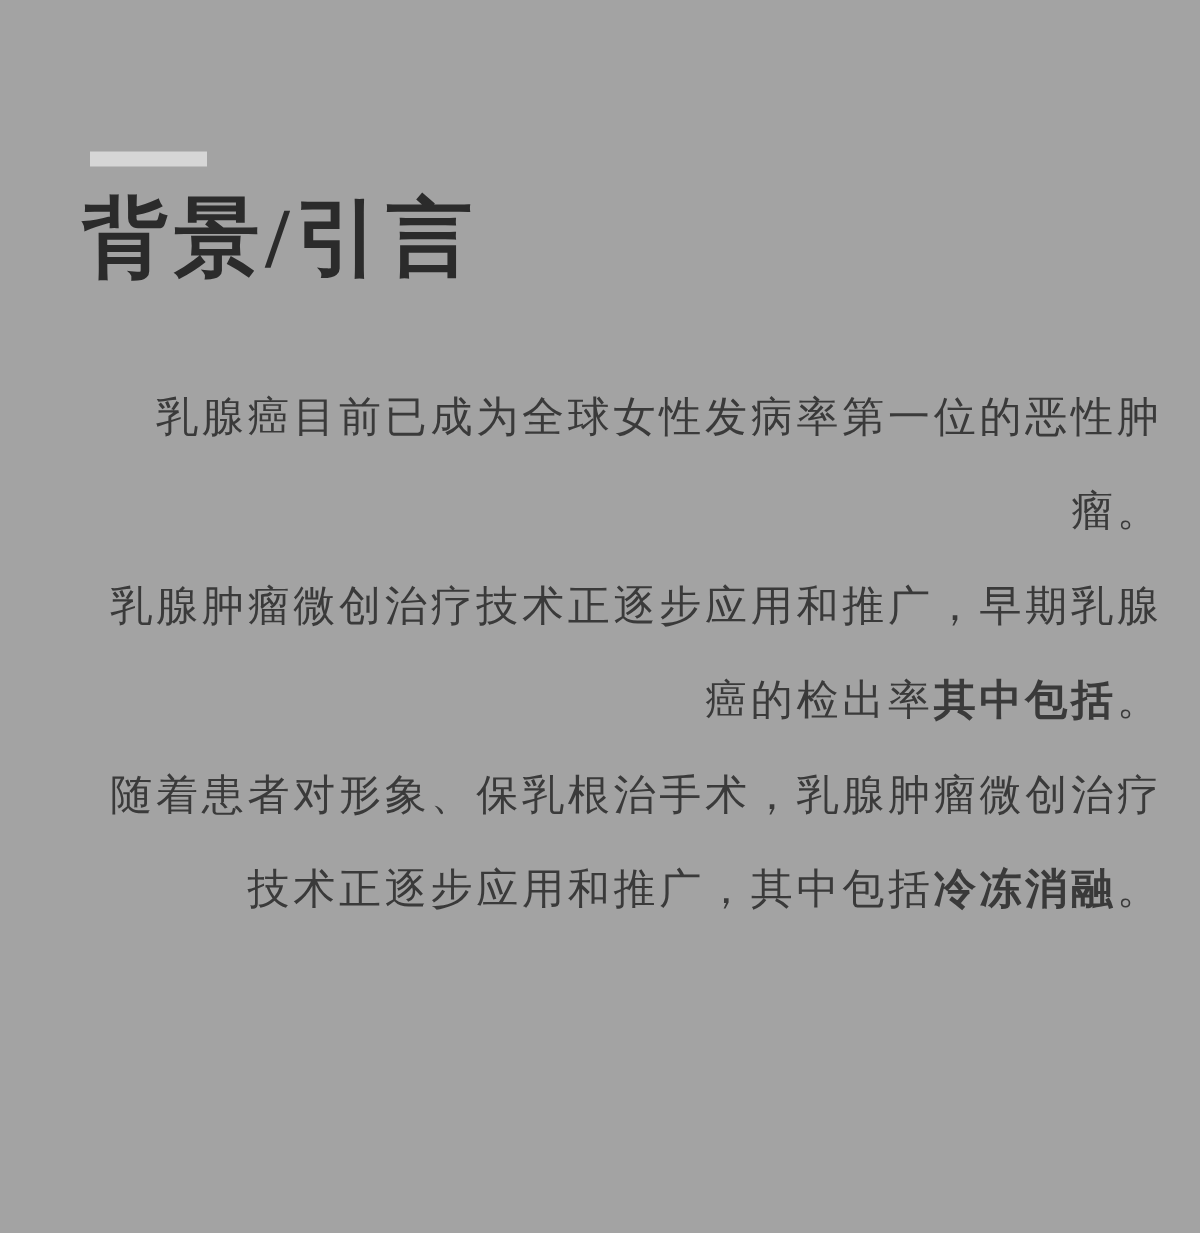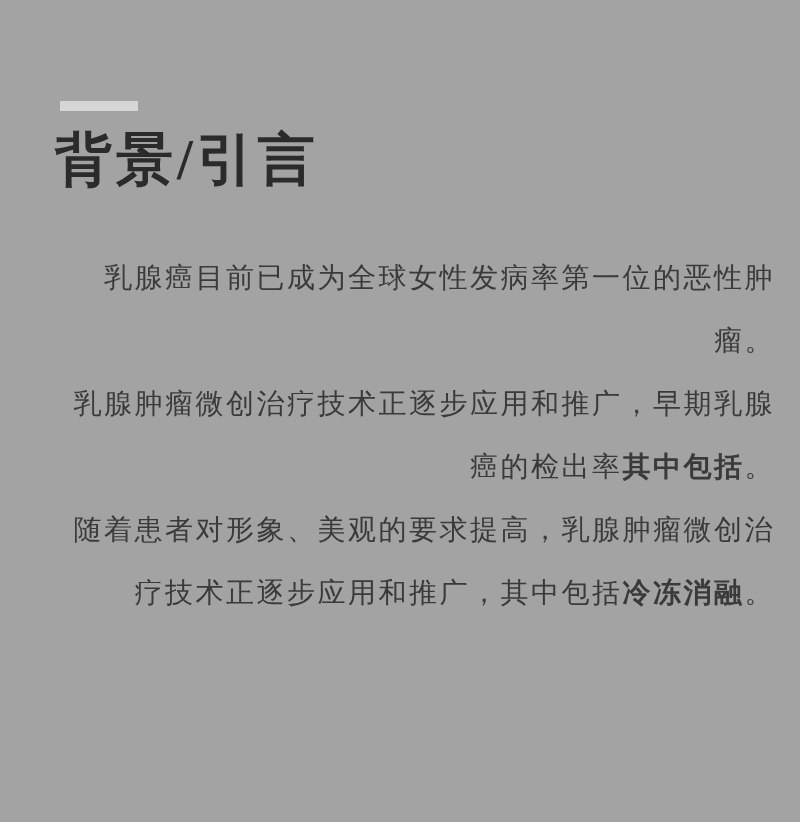--- a/index.html
+++ b/index.html
@@ -62,15 +62,15 @@
 </style>
 </head>
 <body>
 
 <div class="page" style="background: #a3a3a3;">
   <div class="accent-bar" style="background: rgb(214, 214, 214);"></div>
   <h1 class="page-title" style="color: rgb(43, 43, 43);">背景/引言</h1>
   <div class="body-paragraphs" style="color: rgb(58, 58, 58);">
       <p class="para"><span class="run">乳腺癌目前已成为全球女性发病率第一位的恶性肿瘤。</span></p>
       <p class="para"><span class="run">乳腺肿瘤微创治疗技术正逐步应用和推广，早期乳腺癌的检出率</span><span class="run bold">其中包括</span><span class="run">。</span></p>
-      <p class="para"><span class="run">随着患者对形象、美观的要求提高，乳腺肿瘤微创治疗技术正逐步应用和推广，其中包括</span><span class="run bold">冷冻消融</span><span class="run">。</span></p>
+      <p class="para"><span class="run">随着患者对形象、保乳根治手术，乳腺肿瘤微创治疗技术正逐步应用和推广，其中包括</span><span class="run bold">冷冻消融</span><span class="run">。</span></p>
     </div>
 </div>
 
 </body></html>

